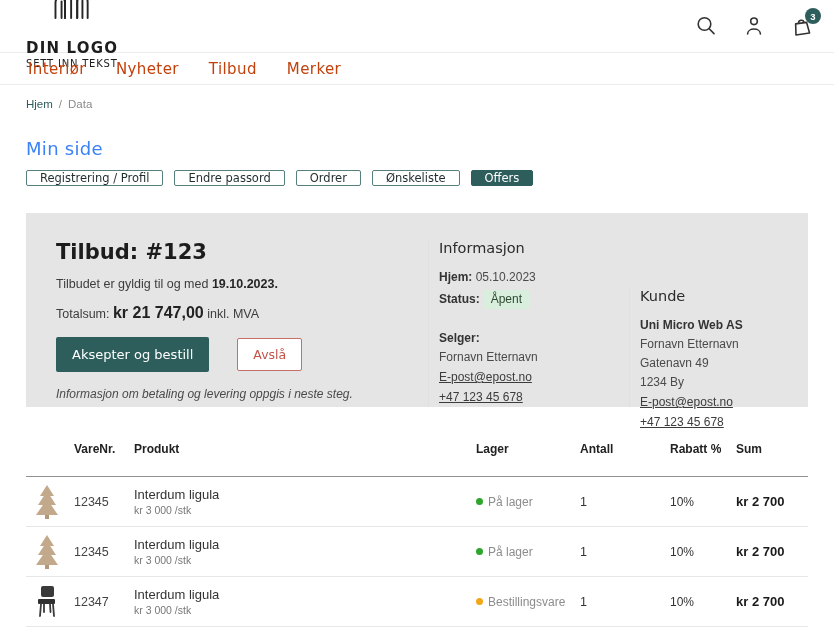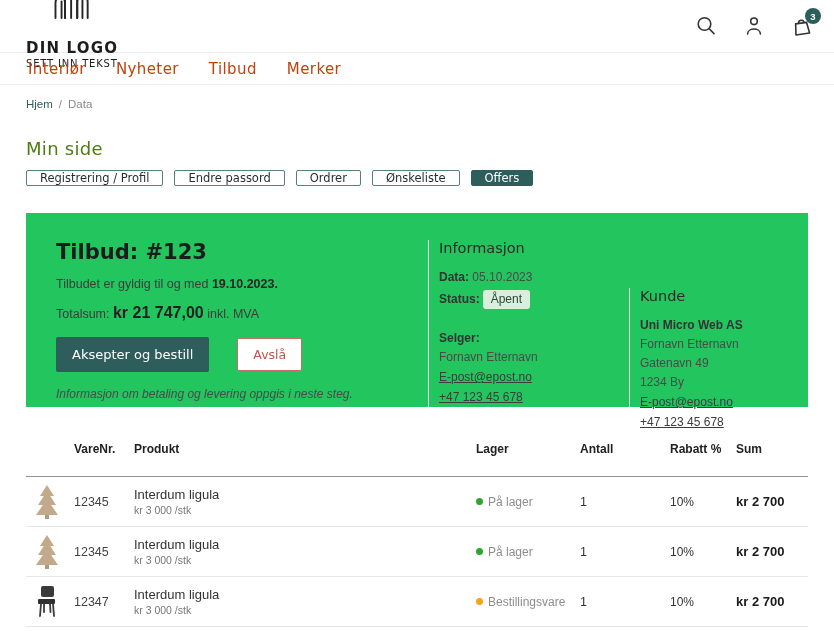--- a/index.html
+++ b/index.html
@@ -27,29 +27,29 @@
     letter-spacing:0.4px; cursor:pointer; }
 
   
   .breadcrumb { padding:13px 26px 0; font-size:11.5px; color:#8a8a8a;
     display:flex; gap:6px; align-items:center; }
   .crumb-link { color:#2e5e5c; cursor:pointer; }
 
   
   .container { padding:0 26px; }
   .page-title { margin-top:28px; font-family:"DejaVu Sans", sans-serif; font-size:18px;
-    font-weight:500; color:#4d7c0f; letter-spacing:0.3px; }
+    font-weight:500; color:#3b82f6; letter-spacing:0.3px; }
   .tabs { margin-top:11px; display:flex; gap:11px; }
   .tab { font-family:"DejaVu Sans", sans-serif; font-size:11.5px; color:#1f2d2c;
     border:1px solid #55807d; border-radius:2px; background:#fff; padding:0 13px;
     cursor:pointer; white-space:nowrap; }
   .tab.active { background:#2e5e5c; border-color:#2e5e5c; color:#fff; }
 
   
-  .panel { margin:27px 26px 0; background:#22c55e; height:194px; display:flex;
+  .panel { margin:27px 26px 0; background:#e5e5e5; height:194px; display:flex;
     padding:27px 30px 0 30px; }
   .panel-main { width:372px; }
   .offer-title { font-family:"DejaVu Sans", sans-serif; font-size:21px; font-weight:600;
     color:#1c1c1c; }
   .offer-valid { margin-top:13px; font-size:12.5px; color:#3c3c3c; }
   .offer-valid b { color:#262626; }
   .offer-total { margin-top:13px; font-size:12.5px; color:#3c3c3c; }
   .offer-total .amount { font-size:16px; font-weight:bold; color:#222; }
   .offer-buttons { margin-top:15px; display:flex; gap:28px; align-items:center; }
   .btn-accept { font-family:"DejaVu Sans", sans-serif; background:#2e5e5c; color:#fff;
@@ -165,21 +165,21 @@
     <div class="offer-total"><span>Totalsum: </span><span class="amount">kr 21 747,00</span><span> inkl. MVA</span></div>
     <div class="offer-buttons">
       <button class="btn-accept">Aksepter og bestill</button>
       <button class="btn-decline">Avslå</button>
     </div>
     <div class="offer-note">Informasjon om betaling og levering oppgis i neste steg.</div>
   </div>
 
   <div class="panel-col col-info">
     <div class="col-heading">Informasjon</div>
-    <div class="info-line"><b>Data:</b><span> 05.10.2023</span></div>
+    <div class="info-line"><b>Hjem:</b><span> 05.10.2023</span></div>
     <div class="info-line" style="margin-top:3px"><b>Status:</b><span class="badge-status">Åpent</span></div>
     <div class="spacer12"></div>
     <div class="info-line" style="margin-top:8px"><b>Selger:</b></div>
     <div class="info-line">Fornavn Etternavn</div>
     <div><span class="ilink">E-post@epost.no</span></div>
     <div><span class="ilink">+47 123 45 678</span></div>
   </div>
 
   <div class="panel-col col-customer">
     <div class="col-heading">Kunde</div>

